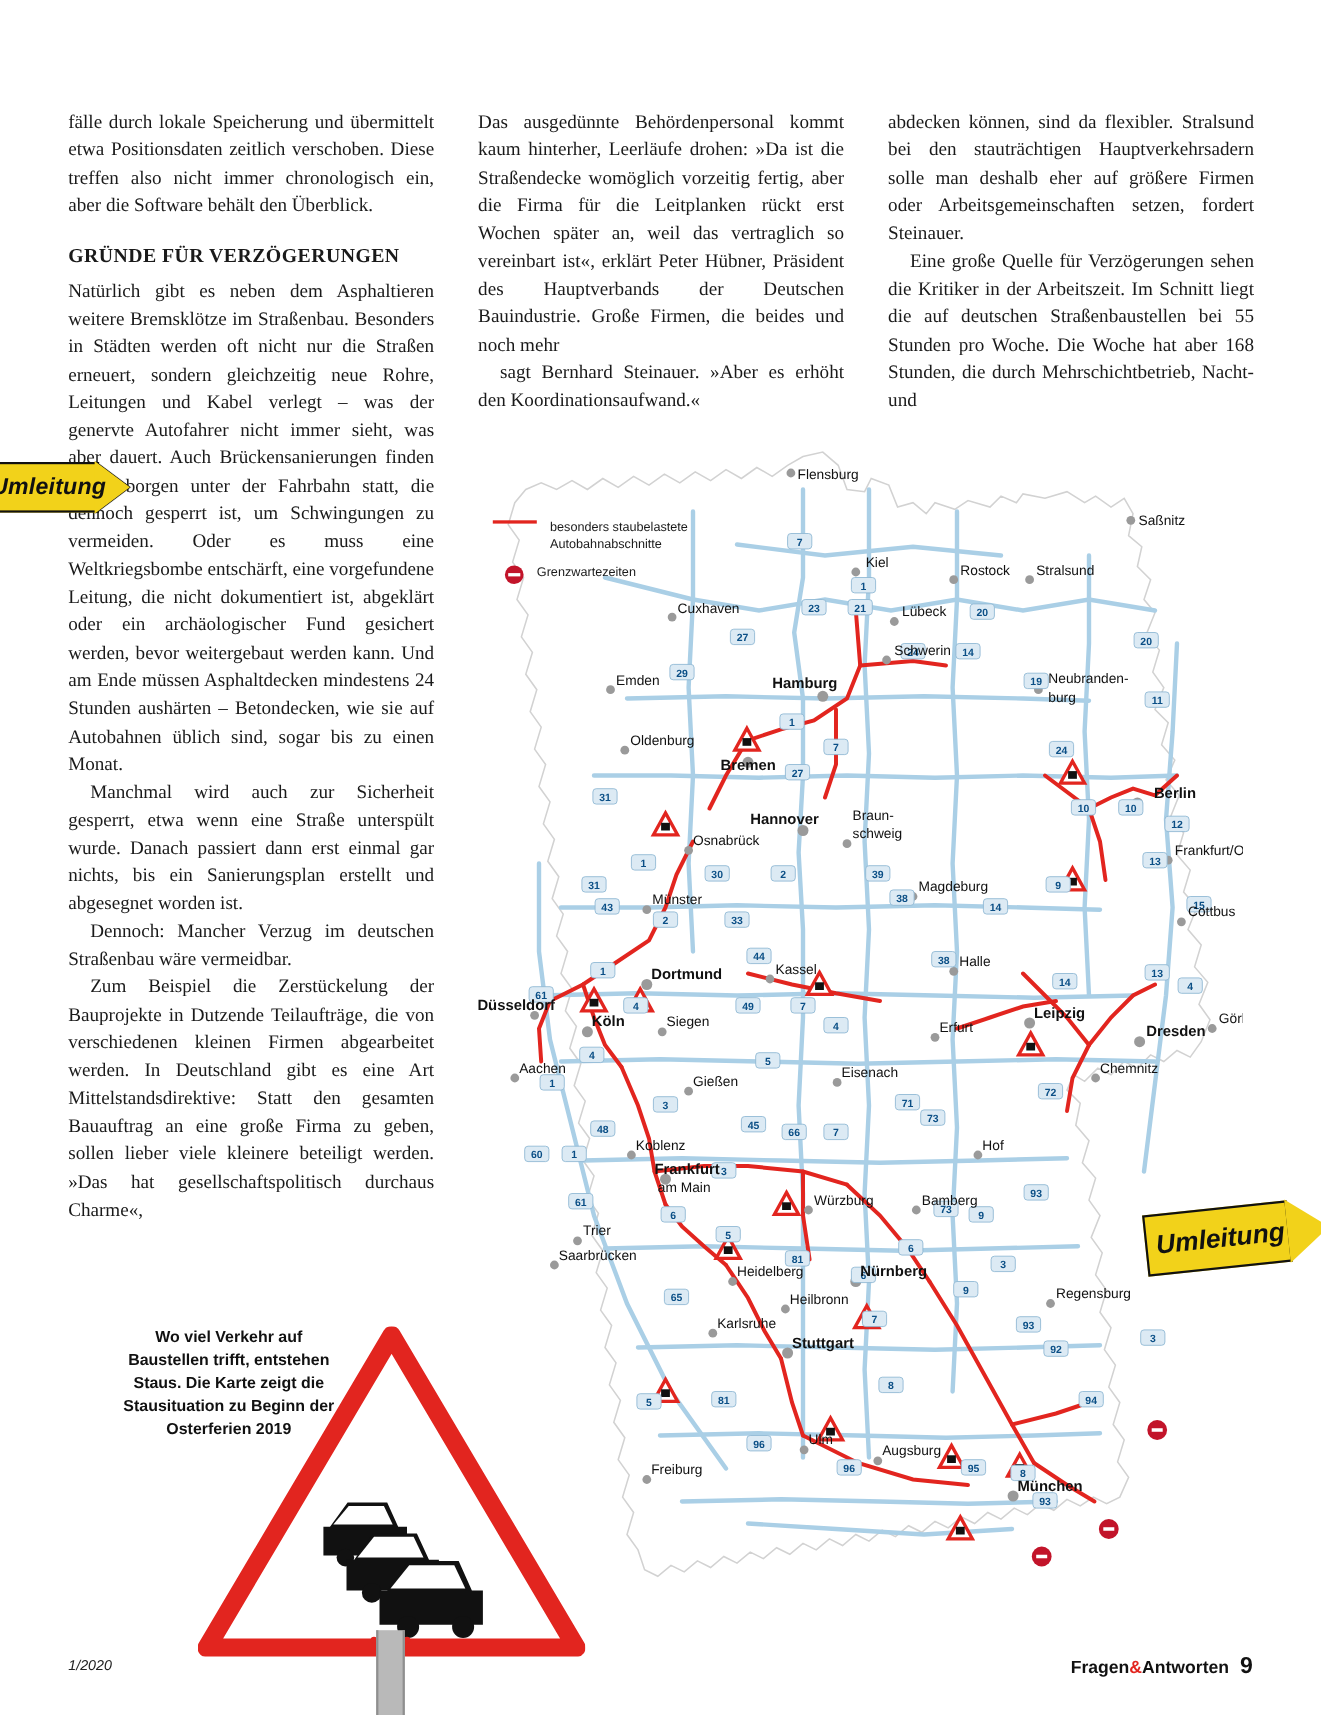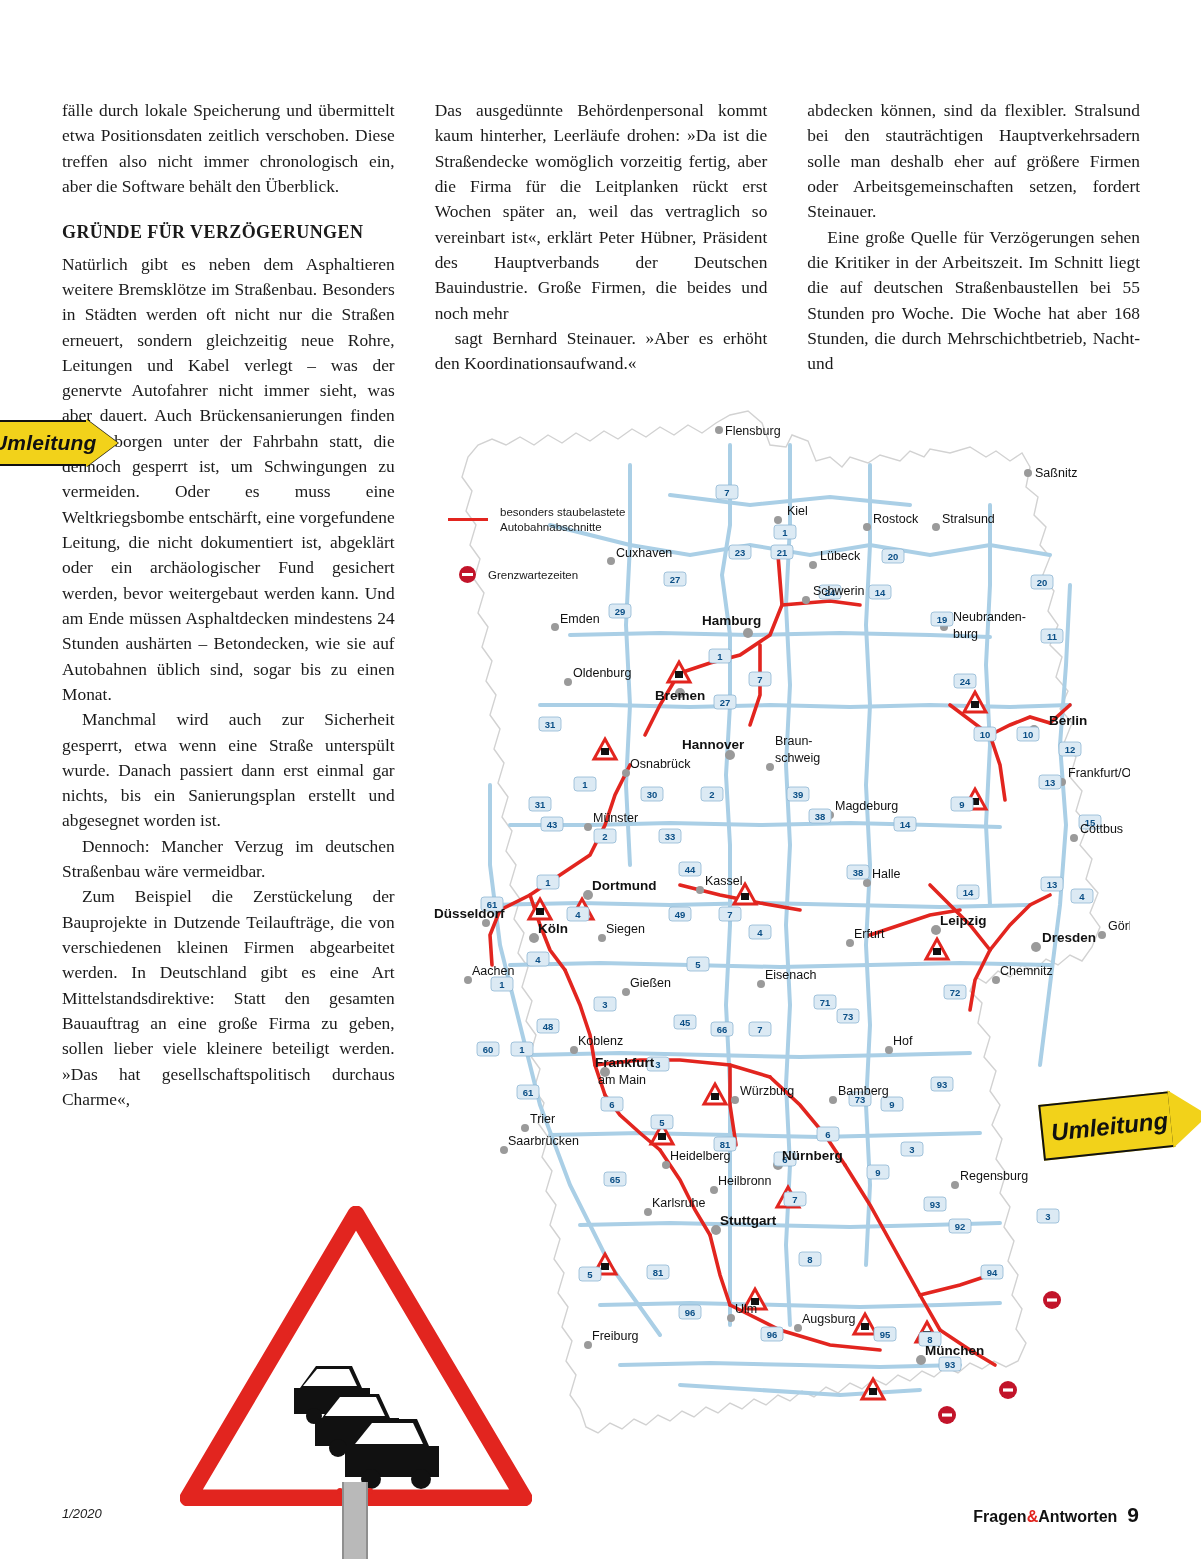--- a/index.html
+++ b/index.html
@@ -13,20 +13,21 @@
   }
   .page { position:absolute; inset:0; }
 
   
   .cols {
     position:absolute;
     left:62px; top:98px;
     width:1078px;
     display:flex;
     gap:40px;
+    justify-content:flex-end;
   }
   .col { width:340px; }
   .col p {
     margin:0;
     font-size:17.4px;
     line-height:1.455;
     text-align:justify;
     hyphens:auto;
     -webkit-hyphens:auto;
   }
@@ -135,21 +136,21 @@
     width:700px; height:1110px;
   }
   .map svg { display:block; }
   .legend {
     position:absolute; left:18px; top:68px;
     font-family:"Liberation Sans", sans-serif;
     font-size:11.5px;
     color:#1a1a1a;
     line-height:1.28;
   }
-  .legend .row { display:flex; align-items:center; margin-bottom:12px;margin-top:32px; }
+  .legend .row { display:flex; margin-bottom:12px; }
   .legend .swatch-line { width:40px; height:3px; background:#e2251f; margin-right:12px; }
   .legend .swatch-dot {
     width:17px; height:17px; border-radius:50%;
     background:#c2142a; margin-right:12px; margin-left:11px;
     position:relative;
   }
   .legend .swatch-dot:after{
     content:""; position:absolute; left:3px; top:7px;
     width:11px; height:3px; background:#fff;
   }
@@ -213,20 +214,21 @@
     <div class="tip"></div>
     <div class="txt">Umleitung</div>
   </div>
 
   <div class="umleitung-right">
     <div class="body"></div>
     <div class="tip"></div>
     <div class="txt">Umleitung</div>
   </div>
 
+  <div class="caption">Wo viel Verkehr auf Baustellen trifft, entstehen Staus. Die Karte zeigt die Stausituation zu Beginn der Osterferien 2019</div>
 
   <div class="sign">
     <div class="post"></div>
     <svg width="352" height="300" viewBox="0 0 352 300">
       <polygon points="176,8 344,292 8,292" fill="#ffffff" stroke="#e2251f" stroke-width="17" stroke-linejoin="round"></polygon>
       <polygon points="176,42 316,278 36,278" fill="#ffffff" stroke="none"></polygon>
 
       <g>
 
         <path d="M120 182 l16 -22 h36 l10 22 h8 v26 h-76 v-26 z" fill="#111"></path>

